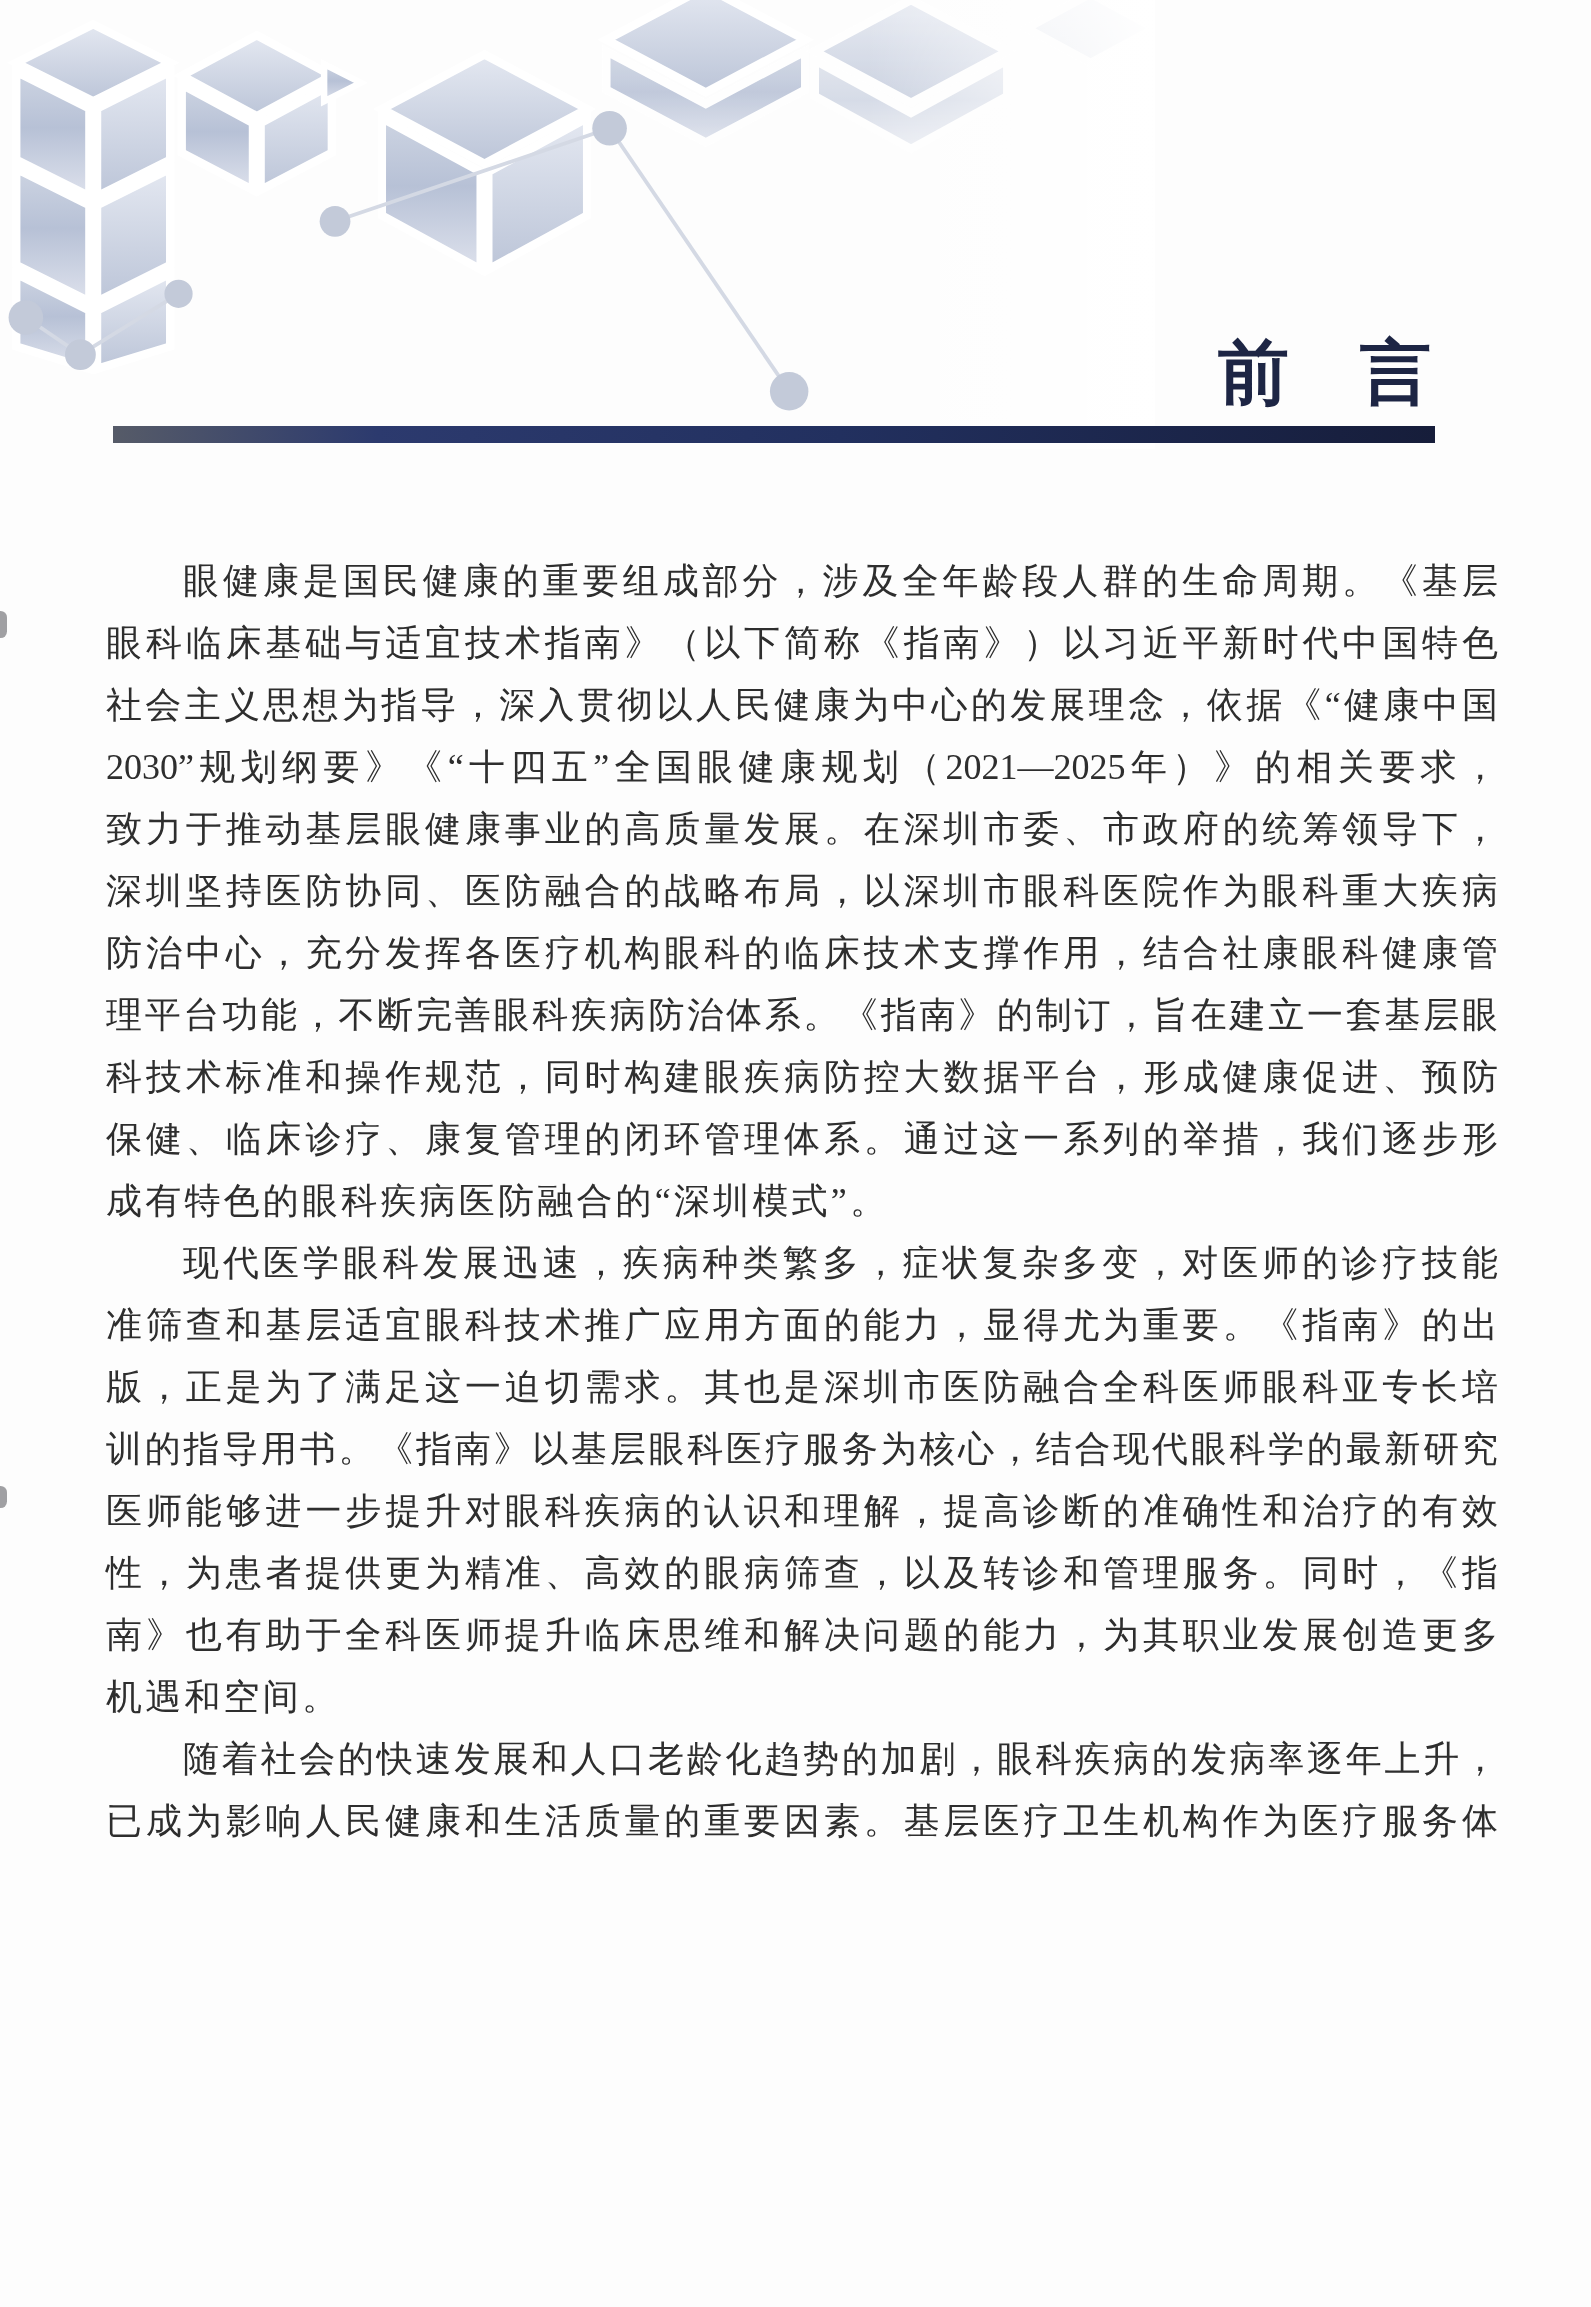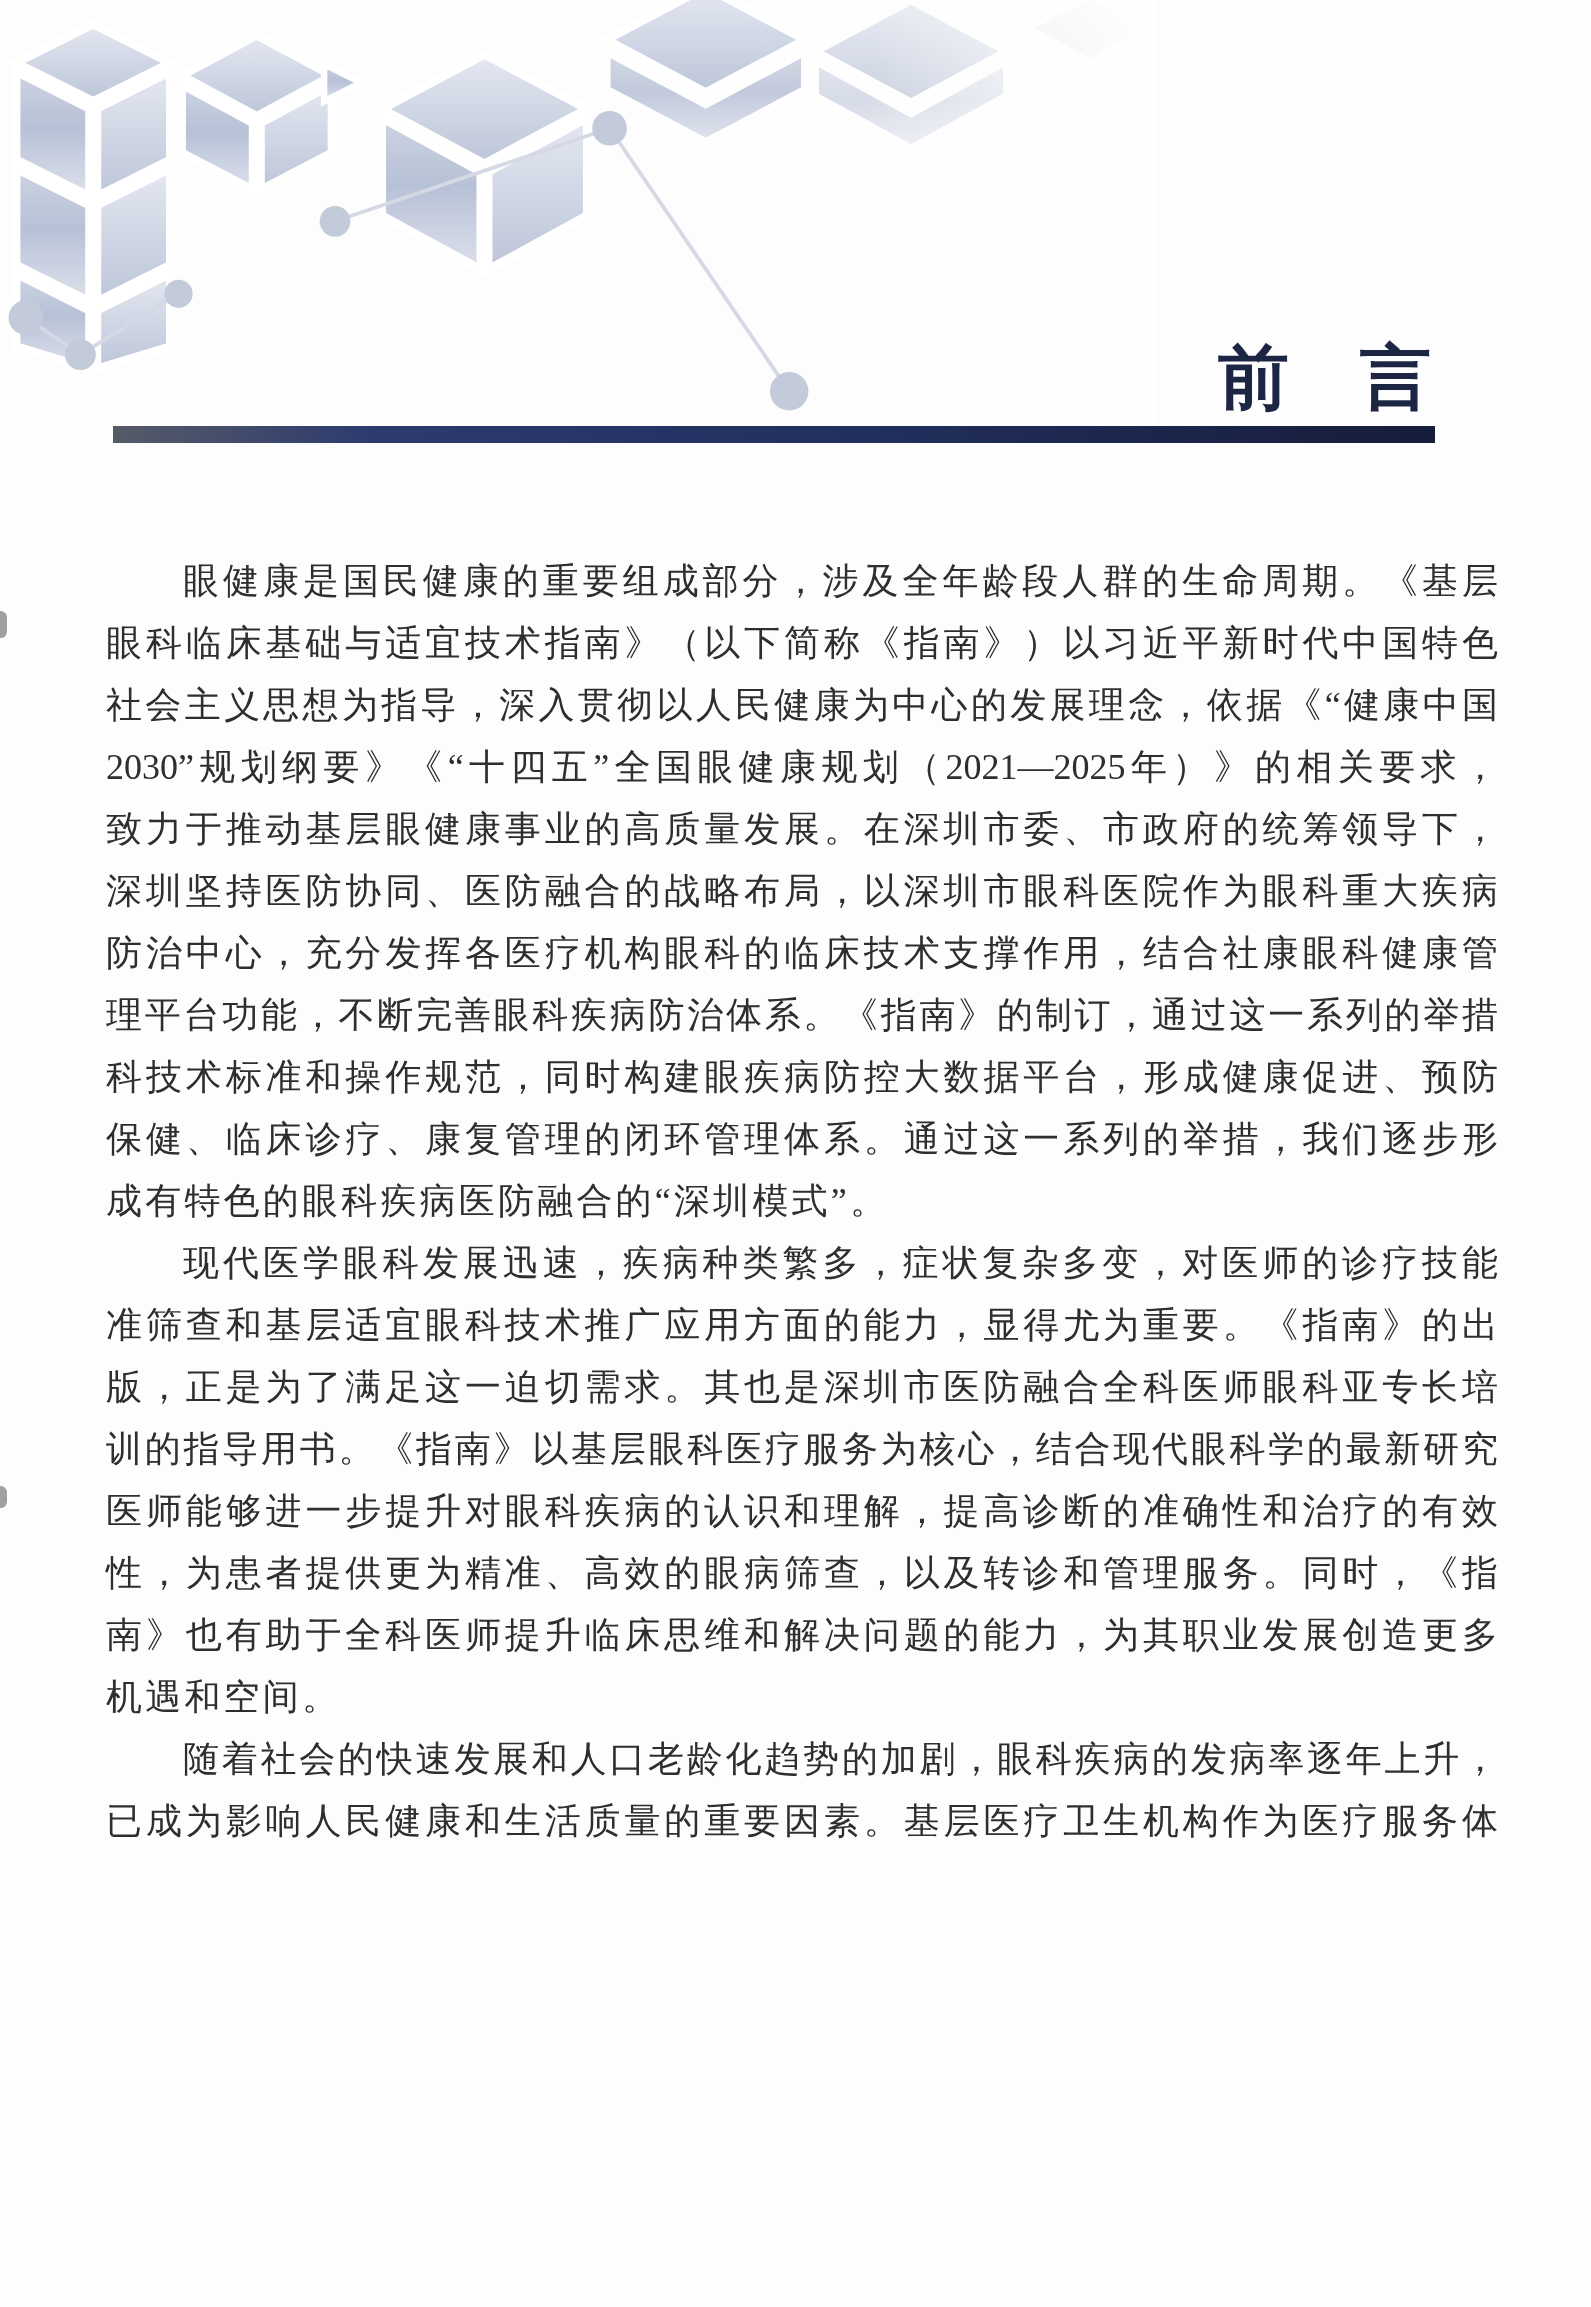--- a/index.html
+++ b/index.html
@@ -8,21 +8,21 @@
     background:#fdfdfd; overflow:hidden;
     font-family:"Liberation Serif", serif;
   }
 
   
   .deco { position:absolute; top:0; left:0; width:1155px; height:449px; }
 
   
   .page-title {
     position:absolute; left:1218px; top:343px;
-    font-family:Liberation Serif, serif;
+    font-family:Liberation Mono, monospace;
     font-weight:700; font-size:71px; line-height:1;
     color:#1d2544; letter-spacing:0; white-space:nowrap;
   }
   .title-underline {
     position:absolute; left:113px; top:426px; width:1322px; height:17.3px;
     background:linear-gradient(90deg,#565b68 0%,#2c3a6e 20%,#22305f 55%,#161d3a 100%);
   }
 
   
   .preface-body {
@@ -119,21 +119,21 @@
   <div class="title-underline"></div>
 
   <div class="preface-body">
       <div class="line indent full">眼健康是国民健康的重要组成部分，涉及全年龄段人群的生命周期。《基层</div>
       <div class="line full">眼科临床基础与适宜技术指南》（以下简称《指南》）以习近平新时代中国特色</div>
       <div class="line full">社会主义思想为指导，深入贯彻以人民健康为中心的发展理念，依据《“健康中国</div>
       <div class="line full">2030”规划纲要》《“十四五”全国眼健康规划（2021—2025年）》的相关要求，</div>
       <div class="line full">致力于推动基层眼健康事业的高质量发展。在深圳市委、市政府的统筹领导下，</div>
       <div class="line full">深圳坚持医防协同、医防融合的战略布局，以深圳市眼科医院作为眼科重大疾病</div>
       <div class="line full">防治中心，充分发挥各医疗机构眼科的临床技术支撑作用，结合社康眼科健康管</div>
-      <div class="line full">理平台功能，不断完善眼科疾病防治体系。《指南》的制订，通过这一系列的举措</div>
+      <div class="line full">理平台功能，不断完善眼科疾病防治体系。《指南》的制订，旨在建立一套基层眼</div>
       <div class="line full">科技术标准和操作规范，同时构建眼疾病防控大数据平台，形成健康促进、预防</div>
       <div class="line full">保健、临床诊疗、康复管理的闭环管理体系。通过这一系列的举措，我们逐步形</div>
       <div class="line short">成有特色的眼科疾病医防融合的“深圳模式”。</div>
       <div class="line indent full">现代医学眼科发展迅速，疾病种类繁多，症状复杂多变，对医师的诊疗技能</div>
       <div class="line full">准筛查和基层适宜眼科技术推广应用方面的能力，显得尤为重要。《指南》的出</div>
       <div class="line full">版，正是为了满足这一迫切需求。其也是深圳市医防融合全科医师眼科亚专长培</div>
       <div class="line full">训的指导用书。《指南》以基层眼科医疗服务为核心，结合现代眼科学的最新研究</div>
       <div class="line full">医师能够进一步提升对眼科疾病的认识和理解，提高诊断的准确性和治疗的有效</div>
       <div class="line full">性，为患者提供更为精准、高效的眼病筛查，以及转诊和管理服务。同时，《指</div>
       <div class="line full">南》也有助于全科医师提升临床思维和解决问题的能力，为其职业发展创造更多</div>

